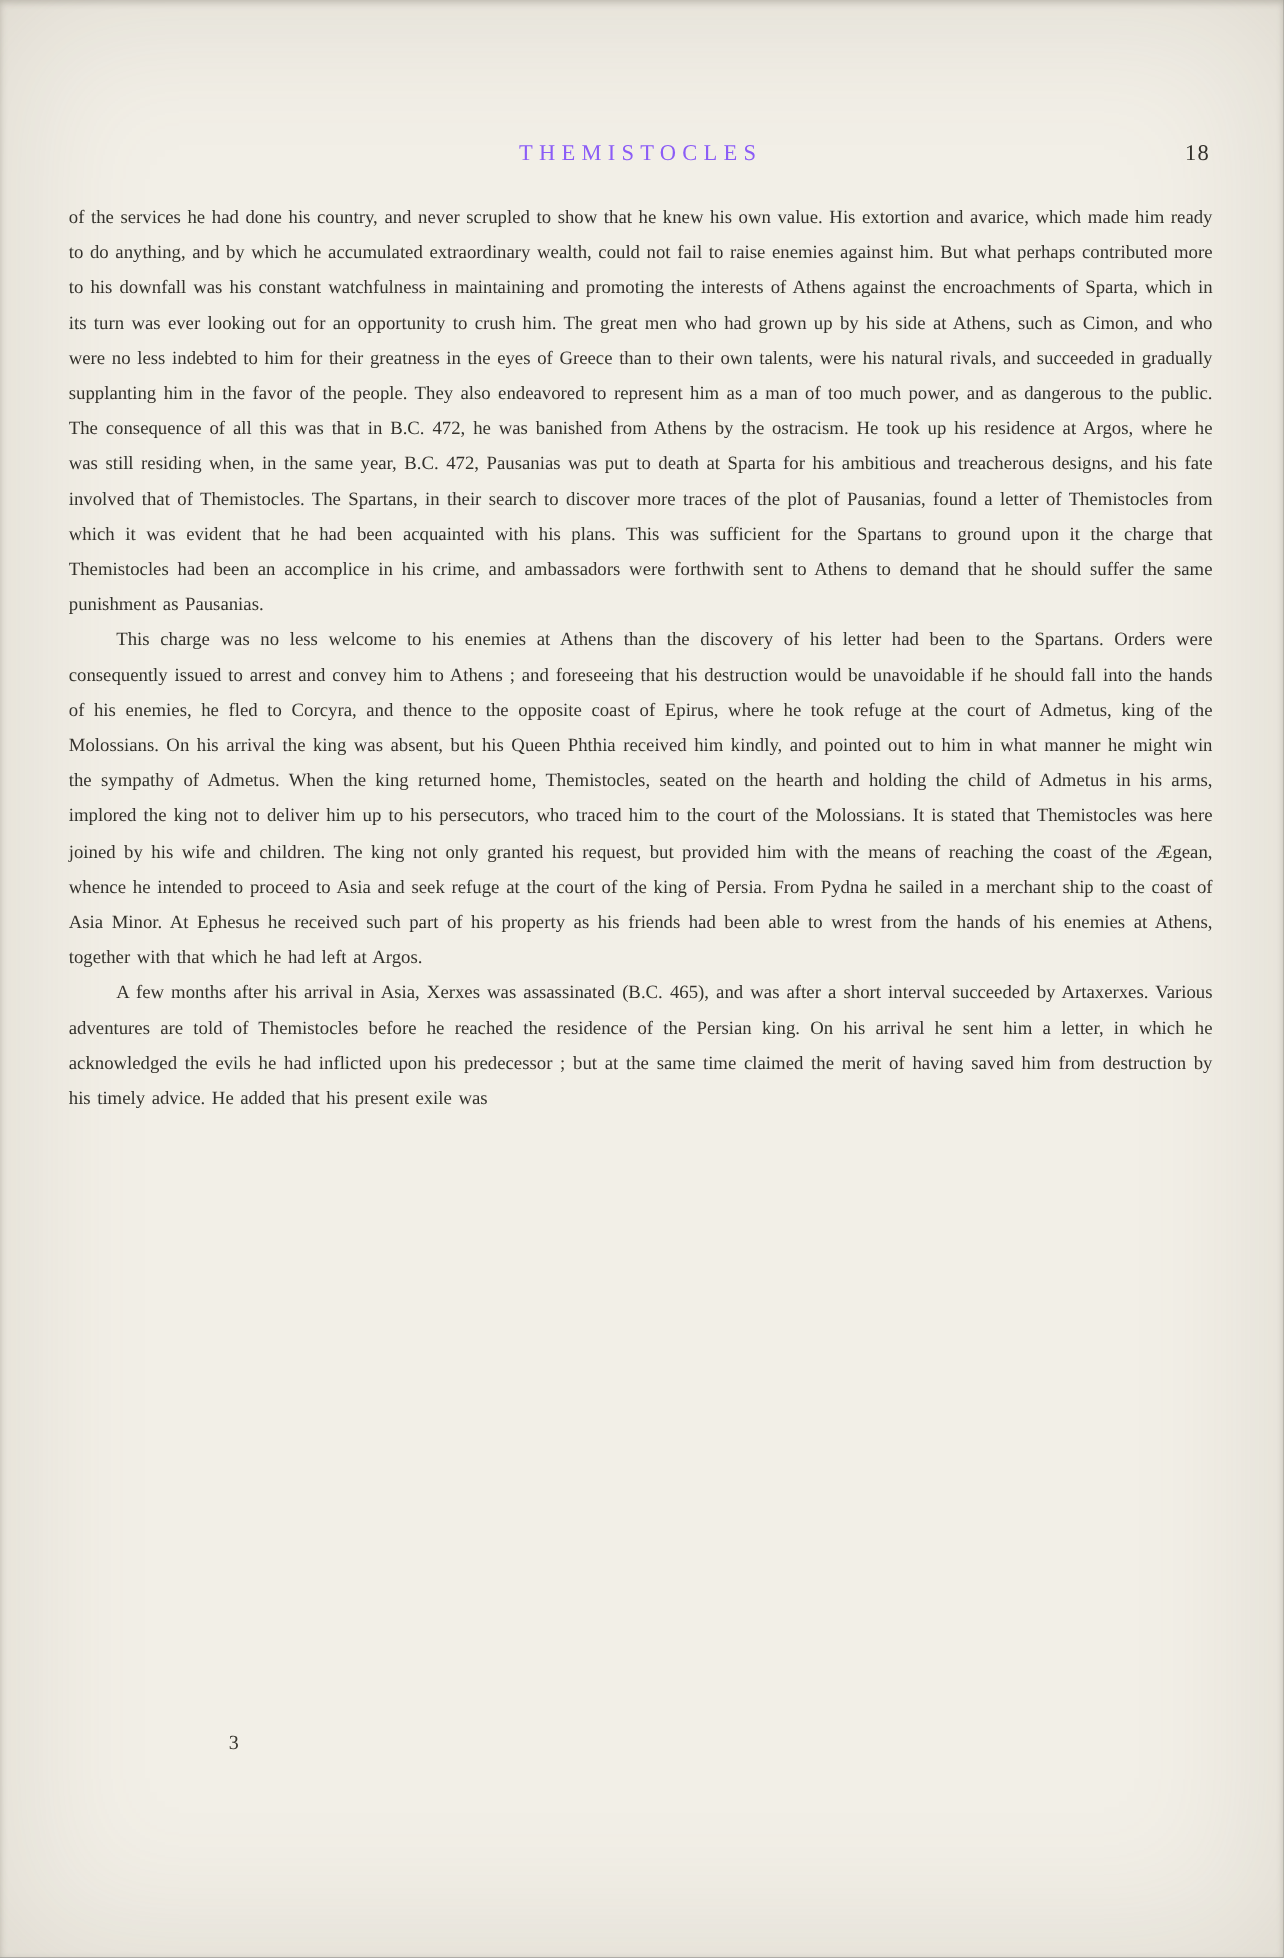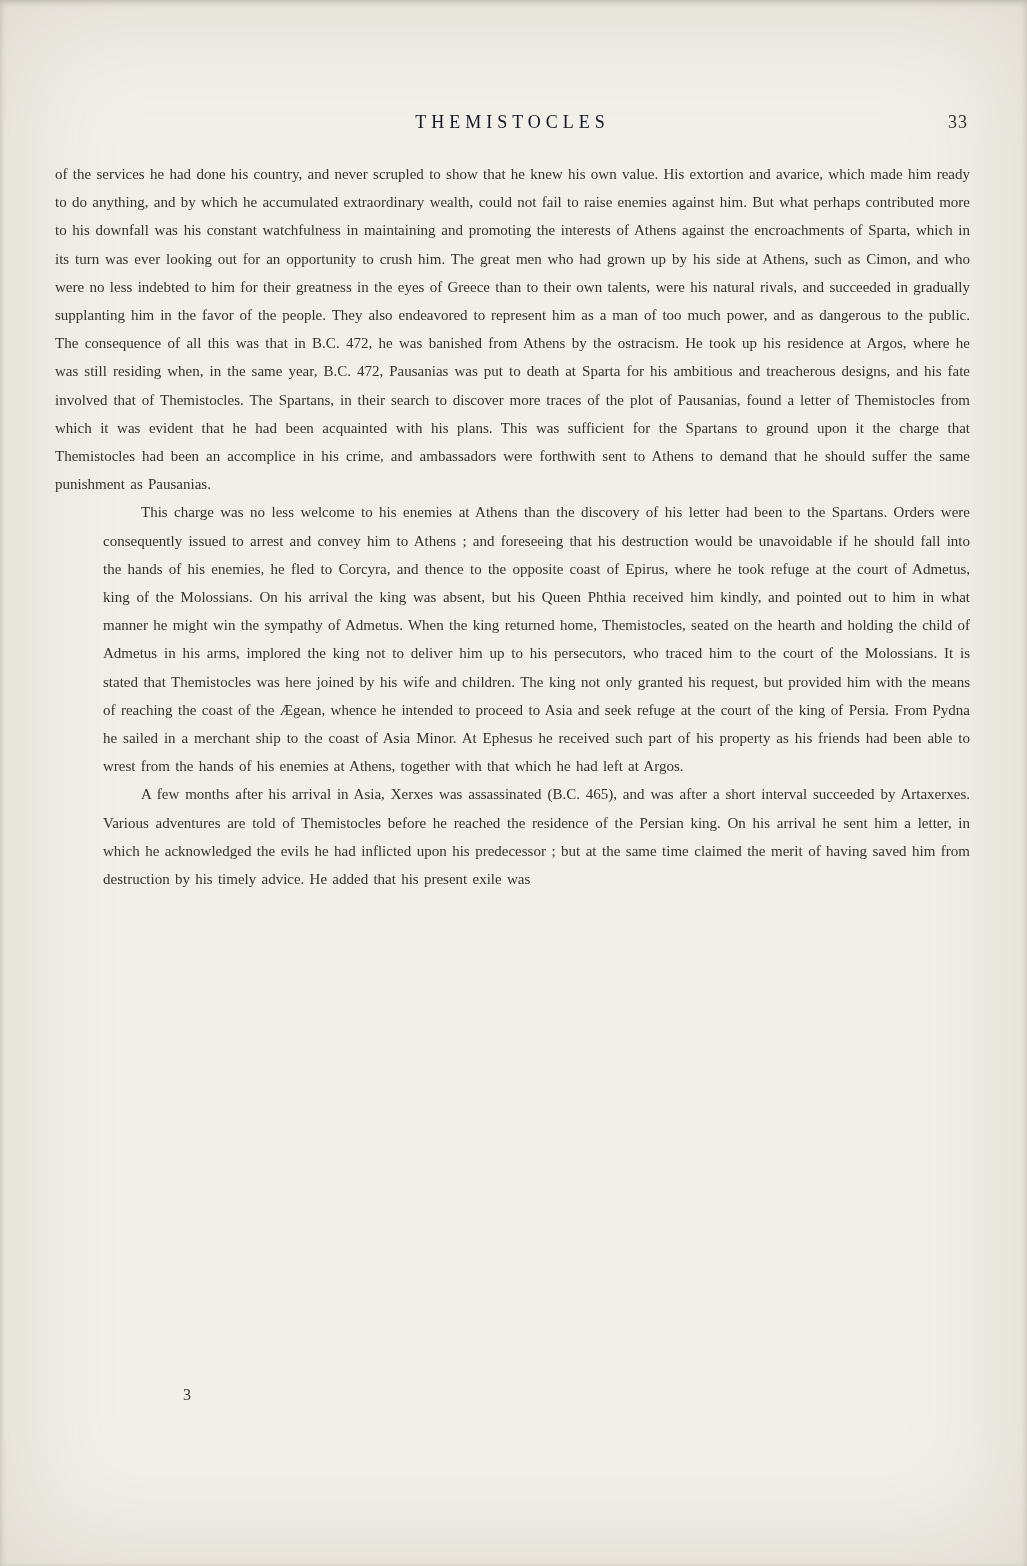--- a/index.html
+++ b/index.html
@@ -24,21 +24,21 @@
     top: 112px;
     left: 55px;
     right: 57px;
     height: 26px;
   }
   .running-head .title {
     display: block;
     text-align: center;
     font-size: 18px;
     letter-spacing: 5px;
-    color: #0f172a;
+    color: #8b5cf6;
   }
   .running-head .page-number {
     position: absolute;
     right: 2px;
     top: 0;
     font-size: 18px;
     letter-spacing: 1px;
   }
   .body-text {
     position: absolute;
@@ -48,38 +48,37 @@
     text-align: justify;
     font-size: 15px;
     line-height: 28.2px;
     word-spacing: 1.5px;
   }
   .body-text p {
     margin: 0;
   }
   .body-text p.indented {
     text-indent: 38px;
-    margin-left: 48px;
   }
   .footer-mark {
     position: absolute;
     top: 1386px;
     left: 183px;
     font-size: 16px;
     color: #3a3831;
   }
 </style>
 </head>
 <body>
 
 <div class="page">
 
   <div class="running-head">
     <span class="title">THEMISTOCLES</span>
-    <span class="page-number">33</span>
+    <span class="page-number">18</span>
   </div>
 
   <div class="body-text">
     <p>of the services he had done his country, and never scrupled to show that he knew his own value. His extortion and avarice, which made him ready to do anything, and by which he accumulated extraordinary wealth, could not fail to raise enemies against him. But what perhaps contributed more to his downfall was his constant watchfulness in maintaining and promoting the interests of Athens against the encroachments of Sparta, which in its turn was ever looking out for an opportunity to crush him. The great men who had grown up by his side at Athens, such as Cimon, and who were no less indebted to him for their greatness in the eyes of Greece than to their own talents, were his natural rivals, and succeeded in gradually supplanting him in the favor of the people. They also endeavored to represent him as a man of too much power, and as dangerous to the public. The consequence of all this was that in B.C. 472, he was banished from Athens by the ostracism. He took up his residence at Argos, where he was still residing when, in the same year, B.C. 472, Pausanias was put to death at Sparta for his ambitious and treacherous designs, and his fate involved that of Themistocles. The Spartans, in their search to discover more traces of the plot of Pausanias, found a letter of Themistocles from which it was evident that he had been acquainted with his plans. This was sufficient for the Spartans to ground upon it the charge that Themistocles had been an accomplice in his crime, and ambassadors were forthwith sent to Athens to demand that he should suffer the same punishment as Pausanias.</p>
     <p class="indented">This charge was no less welcome to his enemies at Athens than the discovery of his letter had been to the Spartans. Orders were consequently issued to arrest and convey him to Athens ; and foreseeing that his destruction would be unavoidable if he should fall into the hands of his enemies, he fled to Corcyra, and thence to the opposite coast of Epirus, where he took refuge at the court of Admetus, king of the Molossians. On his arrival the king was absent, but his Queen Phthia received him kindly, and pointed out to him in what manner he might win the sympathy of Admetus. When the king returned home, Themistocles, seated on the hearth and holding the child of Admetus in his arms, implored the king not to deliver him up to his persecutors, who traced him to the court of the Molossians. It is stated that Themistocles was here joined by his wife and children. The king not only granted his request, but provided him with the means of reaching the coast of the Ægean, whence he intended to proceed to Asia and seek refuge at the court of the king of Persia. From Pydna he sailed in a merchant ship to the coast of Asia Minor. At Ephesus he received such part of his property as his friends had been able to wrest from the hands of his enemies at Athens, together with that which he had left at Argos.</p>
     <p class="indented">A few months after his arrival in Asia, Xerxes was assassinated (B.C. 465), and was after a short interval succeeded by Artaxerxes. Various adventures are told of Themistocles before he reached the residence of the Persian king. On his arrival he sent him a letter, in which he acknowledged the evils he had inflicted upon his predecessor ; but at the same time claimed the merit of having saved him from destruction by his timely advice. He added that his present exile was</p>
   </div>
 
   <div class="footer-mark">3</div>
 

